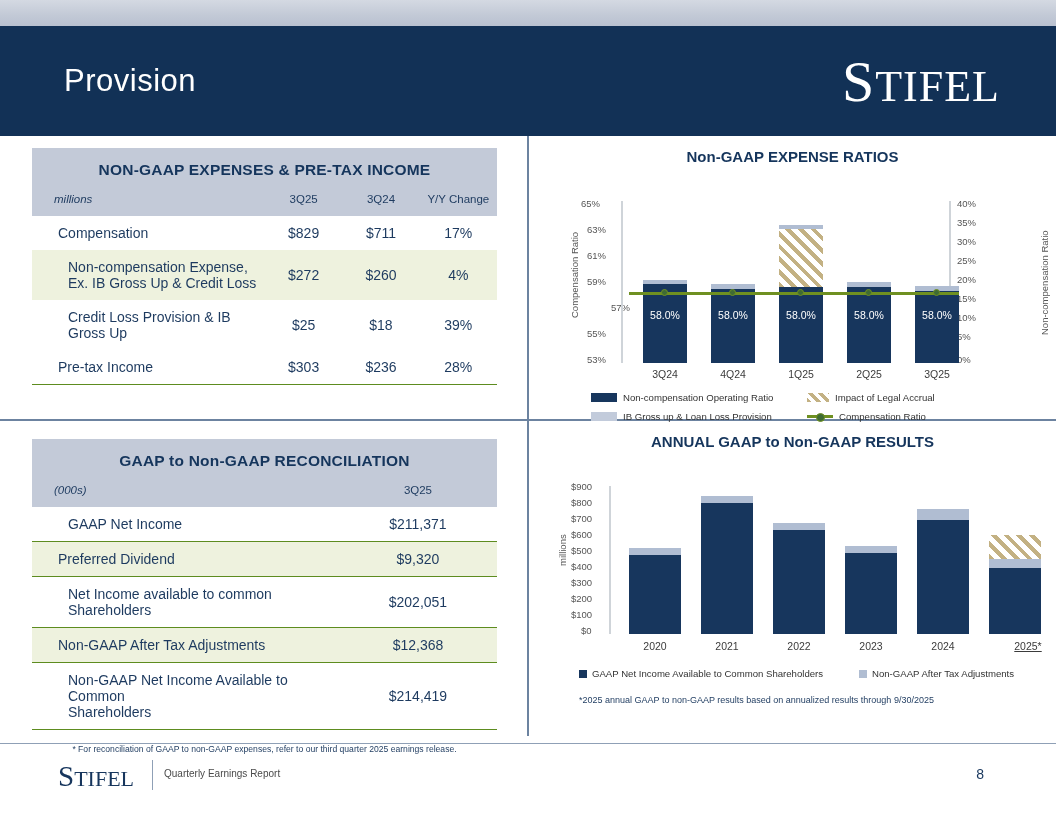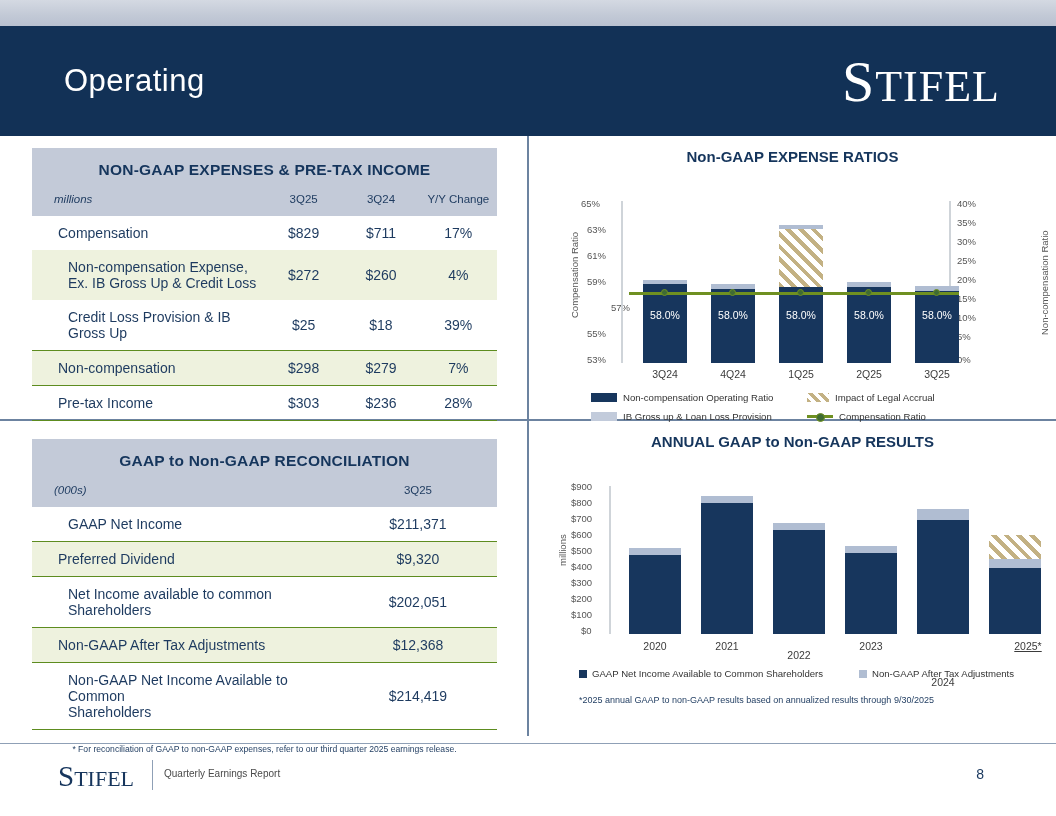--- a/index.html
+++ b/index.html
@@ -101,21 +101,21 @@
   .foot-div { position: absolute; left: 152px; top: 8px; width: 1px; height: 30px; background: #8fa0b6; }
   .foot-text { position: absolute; left: 164px; top: 16px; font-size: 10px; color: #4a4a4a; }
   .pageno { position: absolute; right: 72px; top: 14px; font-size: 14px; color: #17365d; }
 </style>
 </head>
 <body>
 
 <div class="topstrip"></div>
 
 <div class="titlebar">
-  <div class="slide-title">Operating</div>
+  <div class="slide-title">Provision</div>
   <div class="logo-head">
     <span class="cap">S</span><span>TIFEL</span>
   </div>
 </div>
 
 <div class="grid">
   <div class="vline"></div>
   <div class="hline"></div>
 
   <div class="quad q-tl">
@@ -149,26 +149,20 @@
             <td class="num c-n">$272</td>
             <td class="num c-n">$260</td>
             <td class="num c-n">4%</td>
           </tr>
           <tr>
             <td class="lbl c-lbl ind">Credit Loss Provision &amp; IB Gross Up</td>
             <td class="num c-n">$25</td>
             <td class="num c-n">$18</td>
             <td class="num c-n">39%</td>
           </tr>
-          <tr class="tint rule-top rule-bot">
-            <td class="lbl c-lbl">Non-compensation</td>
-            <td class="num c-n">$298</td>
-            <td class="num c-n">$279</td>
-            <td class="num c-n">7%</td>
-          </tr>
           <tr class="rule-bot">
             <td class="lbl c-lbl">Pre-tax Income</td>
             <td class="num c-n">$303</td>
             <td class="num c-n">$236</td>
             <td class="num c-n">28%</td>
           </tr>
         </tbody>
       </table>
     </div>
   </div>
@@ -342,23 +336,23 @@
         <div class="seg-gray" style="bottom:114.3px; height:10.7px;"></div>
       </div>
       <div class="bar" style="left:460px; top:0; width:52px; height:184px;">
         <div class="seg-navy" style="bottom:0; height:65.8px;"></div>
         <div class="seg-gray" style="bottom:65.8px; height:9.0px;"></div>
         <div class="seg-hatch" style="bottom:74.8px; height:23.8px;"></div>
       </div>
 
       <div class="xcat" style="left:100px; top:190px; width:52px;">2020</div>
       <div class="xcat" style="left:172px; top:190px; width:52px;">2021</div>
-      <div class="xcat" style="left:244px; top:190px; width:52px;margin-top:9px;">2022</div>
+      <div class="xcat" style="left:244px; top:190px; width:52px;">2022</div>
       <div class="xcat" style="left:316px; top:190px; width:52px;">2023</div>
-      <div class="xcat" style="left:388px; top:190px; width:52px;margin-top:36px;">2024</div>
+      <div class="xcat" style="left:388px; top:190px; width:52px;">2024</div>
       <div class="xcat" style="left:473px; top:190px; width:52px;text-decoration:underline;">2025*</div>
 
       <div class="legend" style="left:50px; top:218px;">
         <span class="sq" style="background:#17365d;"></span>
         <span>GAAP Net Income Available to Common Shareholders</span>
       </div>
       <div class="legend" style="left:330px; top:218px;">
         <span class="sq" style="background:#b0bdd2;"></span>
         <span>Non-GAAP After Tax Adjustments</span>
       </div>

